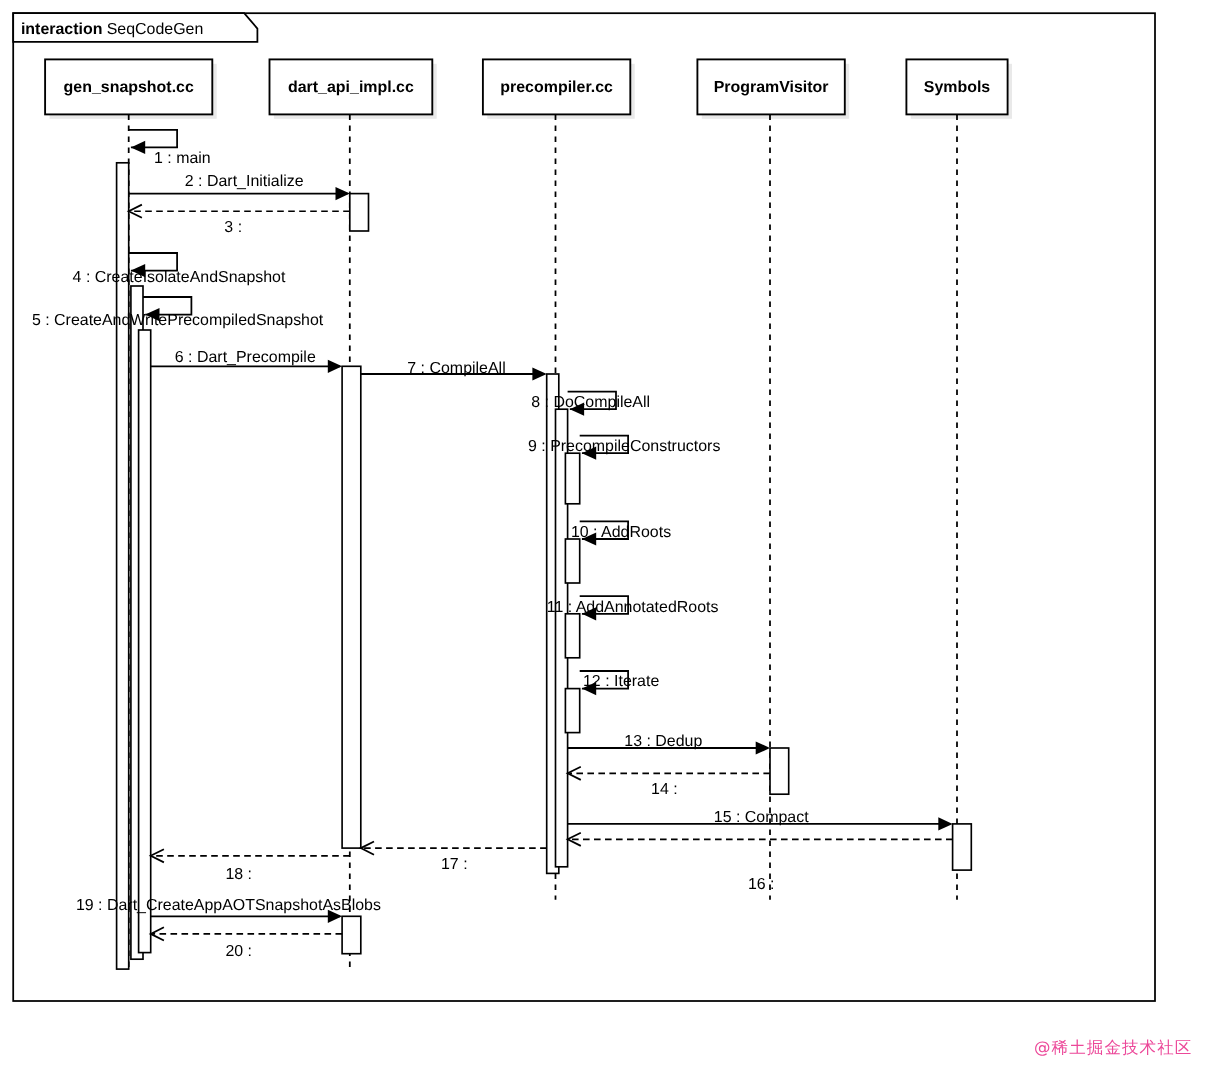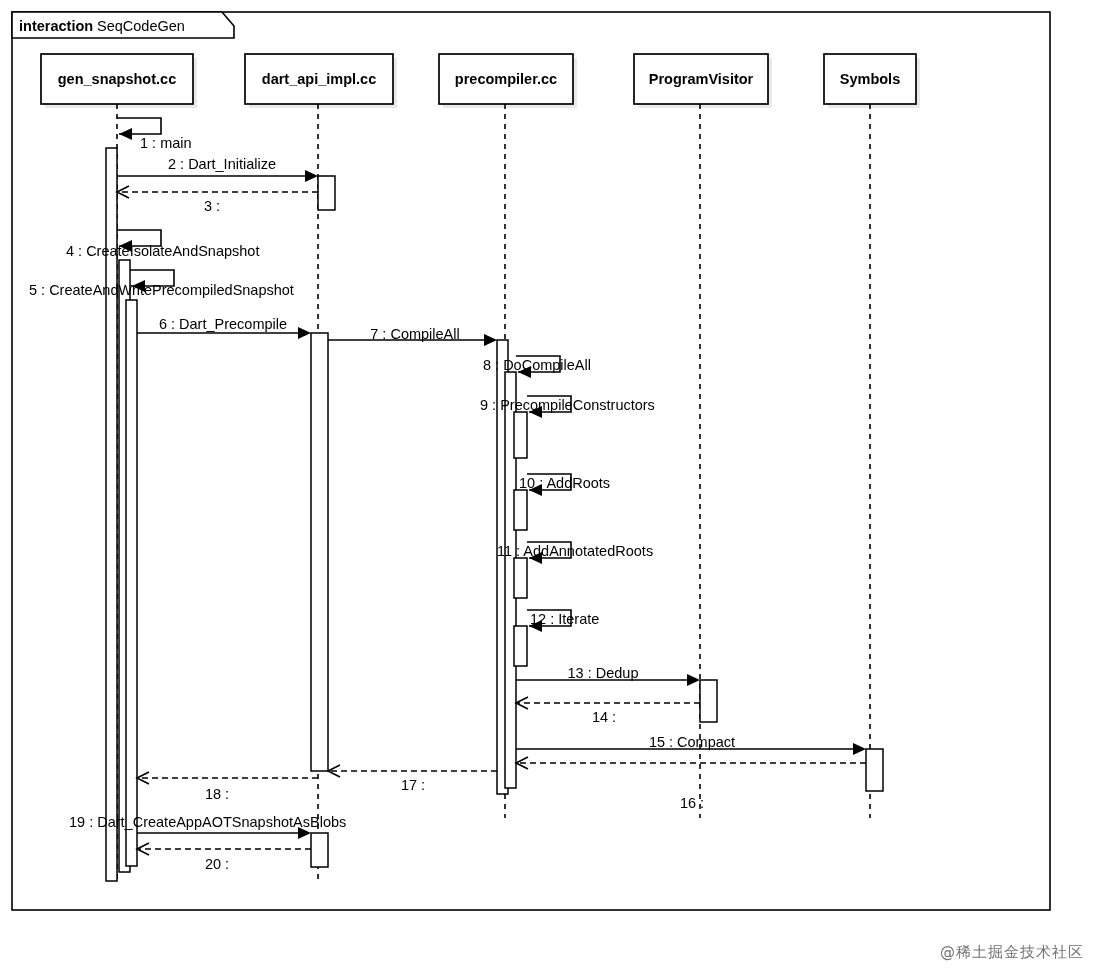--- a/index.html
+++ b/index.html
@@ -97,21 +97,21 @@
   .msg-label.center { text-anchor: middle; }
   .msg-label.start { text-anchor: start; }
   .arrow-solid { fill: #000000; stroke: none; }
   .arrow-open { fill: none; stroke: #000000; stroke-width: 1.6; }
   .watermark {
     position: absolute;
     right: 14px;
     bottom: 14px;
     font-family: "DejaVu Sans", sans-serif;
     font-size: 15px;
-    color: #737373;
+    color: #ec4899;
     letter-spacing: 1px;
     user-select: none;
     white-space: nowrap;
   }
 </style>
 </head>
 <body>
 
 <div id="diagram-root">
   <svg id="seq-svg" viewBox="0 0 1098 976" xmlns="http://www.w3.org/2000/svg">

